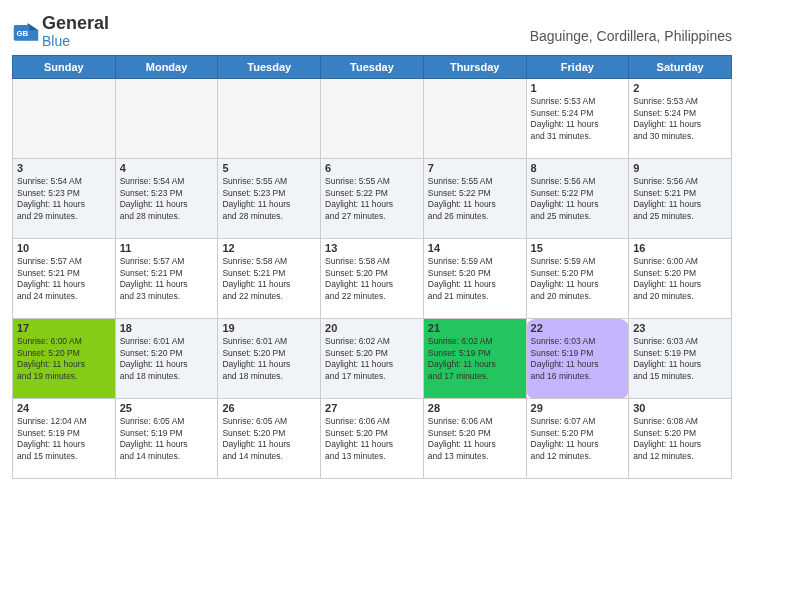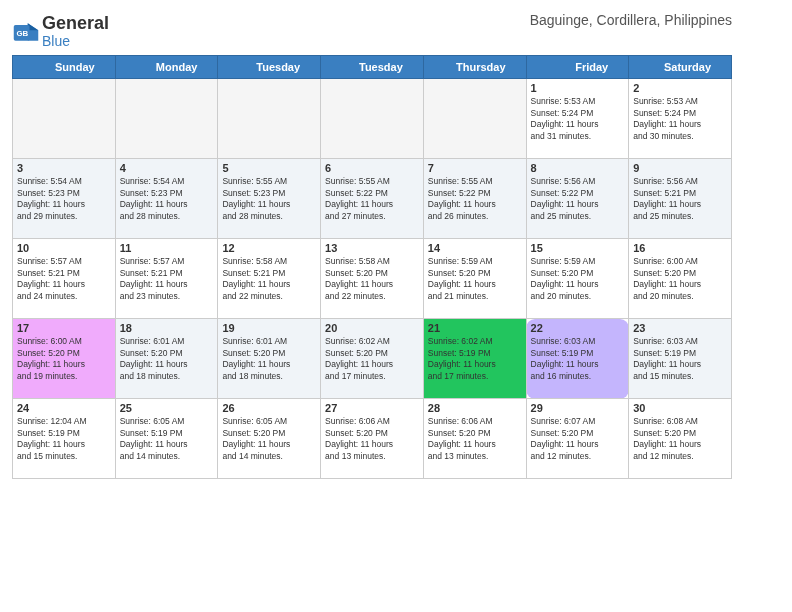--- a/index.html
+++ b/index.html
@@ -52,34 +52,34 @@
     }
     .month-title {
       font-size: 32px;
       font-weight: bold;
       color: #333;
       line-height: 1.1;
     }
     .location {
       font-size: 14px;
       color: #555;
-      margin-top: 2px;
+      margin-top: 18px;
     }
     .calendar {
       width: 100%;
       border-collapse: collapse;
       table-layout: fixed;
     }
     .calendar th {
       background: #3a7fc1;
       color: #fff;
       font-size: 11px;
       font-weight: bold;
       padding: 5px 20px;
-      text-align: right;
+      text-align: center;
       border: 1px solid #2e68a0;
     }
     .calendar td {
       border: 1px solid #ccc;
       vertical-align: top;
       padding: 3px 4px;
       font-size: 9px;
       color: #333;
       height: 80px;
       background: #fff;
@@ -256,21 +256,21 @@
           </td>
           <td>
             <span class="day-number">16</span>
             <div class="day-info" style="white-space: pre-line;">Sunrise: 6:00 AM
 Sunset: 5:20 PM
 Daylight: 11 hours
 and 20 minutes.</div>
           </td>
         </tr>
         <tr>
-          <td style="background: #f0abfc;">
+          <td style="background: #84cc16;">
             <span class="day-number">17</span>
             <div class="day-info" style="white-space: pre-line;">Sunrise: 6:00 AM
 Sunset: 5:20 PM
 Daylight: 11 hours
 and 19 minutes.</div>
           </td>
           <td style="background: rgb(240, 244, 248);">
             <span class="day-number">18</span>
             <div class="day-info" style="white-space: pre-line;">Sunrise: 6:01 AM
 Sunset: 5:20 PM

